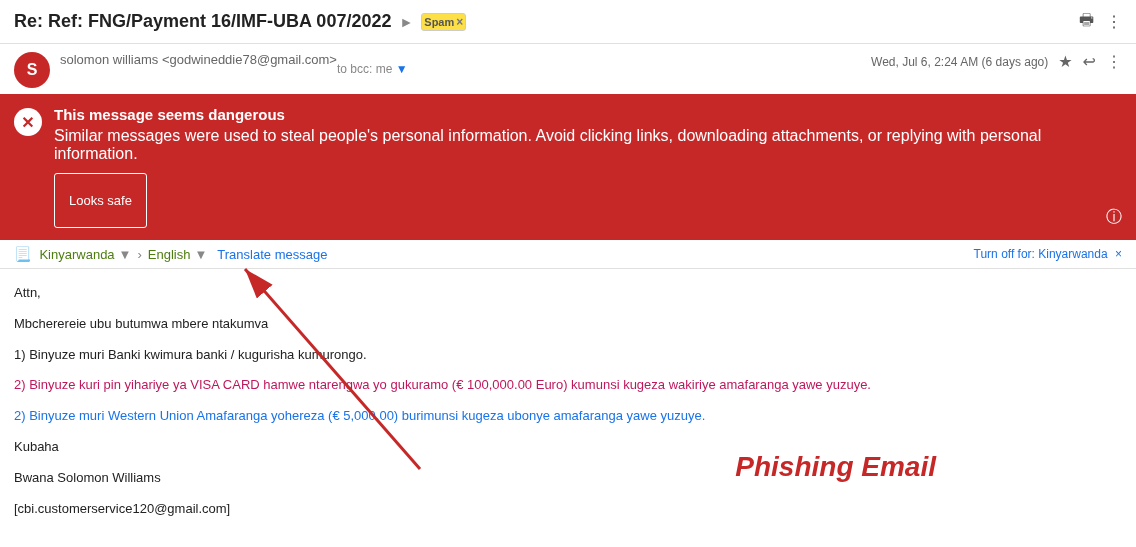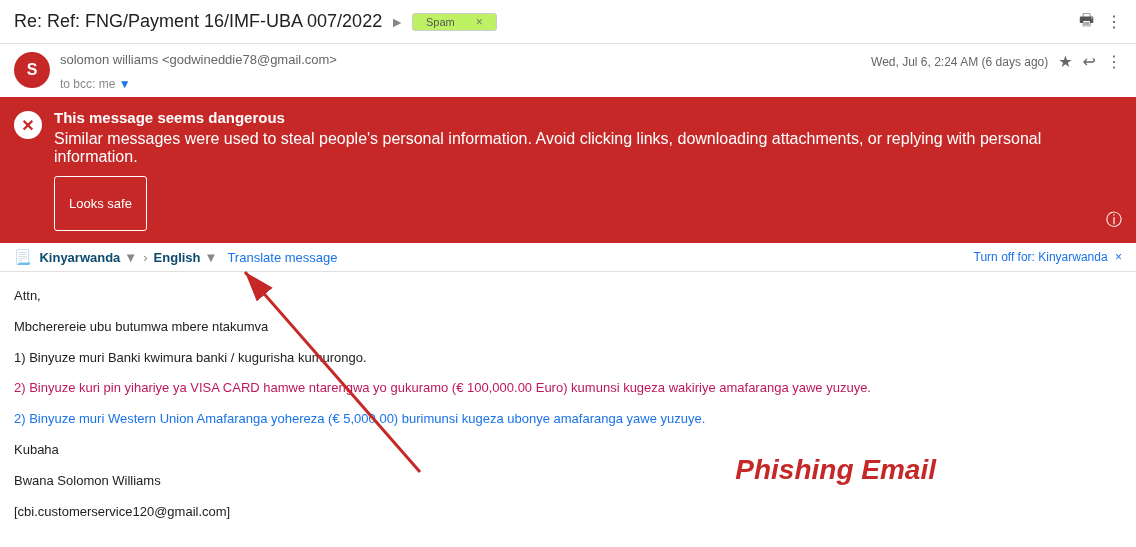--- a/index.html
+++ b/index.html
@@ -4,43 +4,43 @@
   <style>
     * { box-sizing: border-box; margin: 0; padding: 0; }
     body { font-family: Arial, sans-serif; font-size: 13px; background: #fff; color: #333; width: 1136px; min-height: 547px; overflow-x: hidden; }
 
     
     .email-header-bar {
       display: flex; align-items: center; justify-content: space-between;
       padding: 8px 14px; border-bottom: 1px solid #e0e0e0;
     }
     .email-subject {
-      display: flex; align-items: center; gap: 8px; font-size: 18px; font-weight: 400; color: #222;
+      display: flex; align-items: center; gap: 8px; font-size: 18px; font-weight: 700; color: #222;
     }
     .spam-badge {
-      display: inline-flex; align-items: center; gap: 21px;
-      background: #bef264; border: 1px solid #ccc; border-radius: 3px;
-      font-size: 11px; color: #555; padding: 1px 13px;
+      display: inline-flex; align-items: center; gap: 2px;
+      background: #fde047; border: 1px solid #ccc; border-radius: 3px;
+      font-size: 11px; color: #555; padding: 1px 2px;
     }
     .spam-badge .x-btn { cursor: pointer; color: #777; font-size: 12px; }
     .header-icons { display: flex; align-items: center; gap: 12px; color: #555; }
     .header-icon { cursor: pointer; font-size: 16px; }
 
     
     .sender-row {
       display: flex; align-items: flex-start; justify-content: space-between;
       padding: 8px 14px 6px 14px;
     }
     .sender-left { display: flex; align-items: flex-start; gap: 10px; }
     .avatar-circle {
       width: 36px; height: 36px; border-radius: 50%; background: #c62828;
       display: flex; align-items: center; justify-content: center;
       color: white; font-size: 16px; font-weight: bold; flex-shrink: 0;
     }
-    .sender-info { display: flex; flex-direction: column; }
+    .sender-info { display: flex; flex-direction: row; }
     .sender-name { font-size: 13px; font-weight: 600; color: #222; }
     .sender-name span { font-weight: 400; color: #666; }
     .sender-to { font-size: 12px; color: #888; margin-top: 10px; }
     .sender-right { display: flex; align-items: center; gap: 10px; }
     .email-date { font-size: 12px; color: #666; }
     .action-icons { display: flex; gap: 10px; align-items: center; }
     .action-icon { color: #666; cursor: pointer; font-size: 16px; }
 
     
     .danger-banner {
@@ -67,21 +67,21 @@
     .danger-help-icon {
       color: #fff; font-size: 16px; position: absolute; right: 14px; bottom: 12px; cursor: pointer;
     }
 
     
     .translate-bar {
       display: flex; align-items: center; justify-content: space-between;
       padding: 6px 14px; border-bottom: 1px solid #e0e0e0; background: #fff;
     }
     .translate-left { display: flex; align-items: center; gap: 4px; font-size: 13px; color: #555; }
-    .translate-lang { color: #0c4a6e; cursor: pointer; font-weight: bold; }
+    .translate-lang { color: #4d7c0f; cursor: pointer; }
     .translate-arrow { color: #888; font-size: 13px; margin: 0 2px; }
     .translate-link { color: #1a73e8; cursor: pointer; font-size: 13px; margin-left: 6px; }
     .translate-right { font-size: 12px; color: #1a73e8; cursor: pointer; }
     .translate-icon { font-size: 14px; margin-right: 4px; }
 
     
     .email-body {
       padding: 14px 14px 20px 14px; font-size: 13px; color: #222; line-height: 1.6;
       position: relative;
     }

